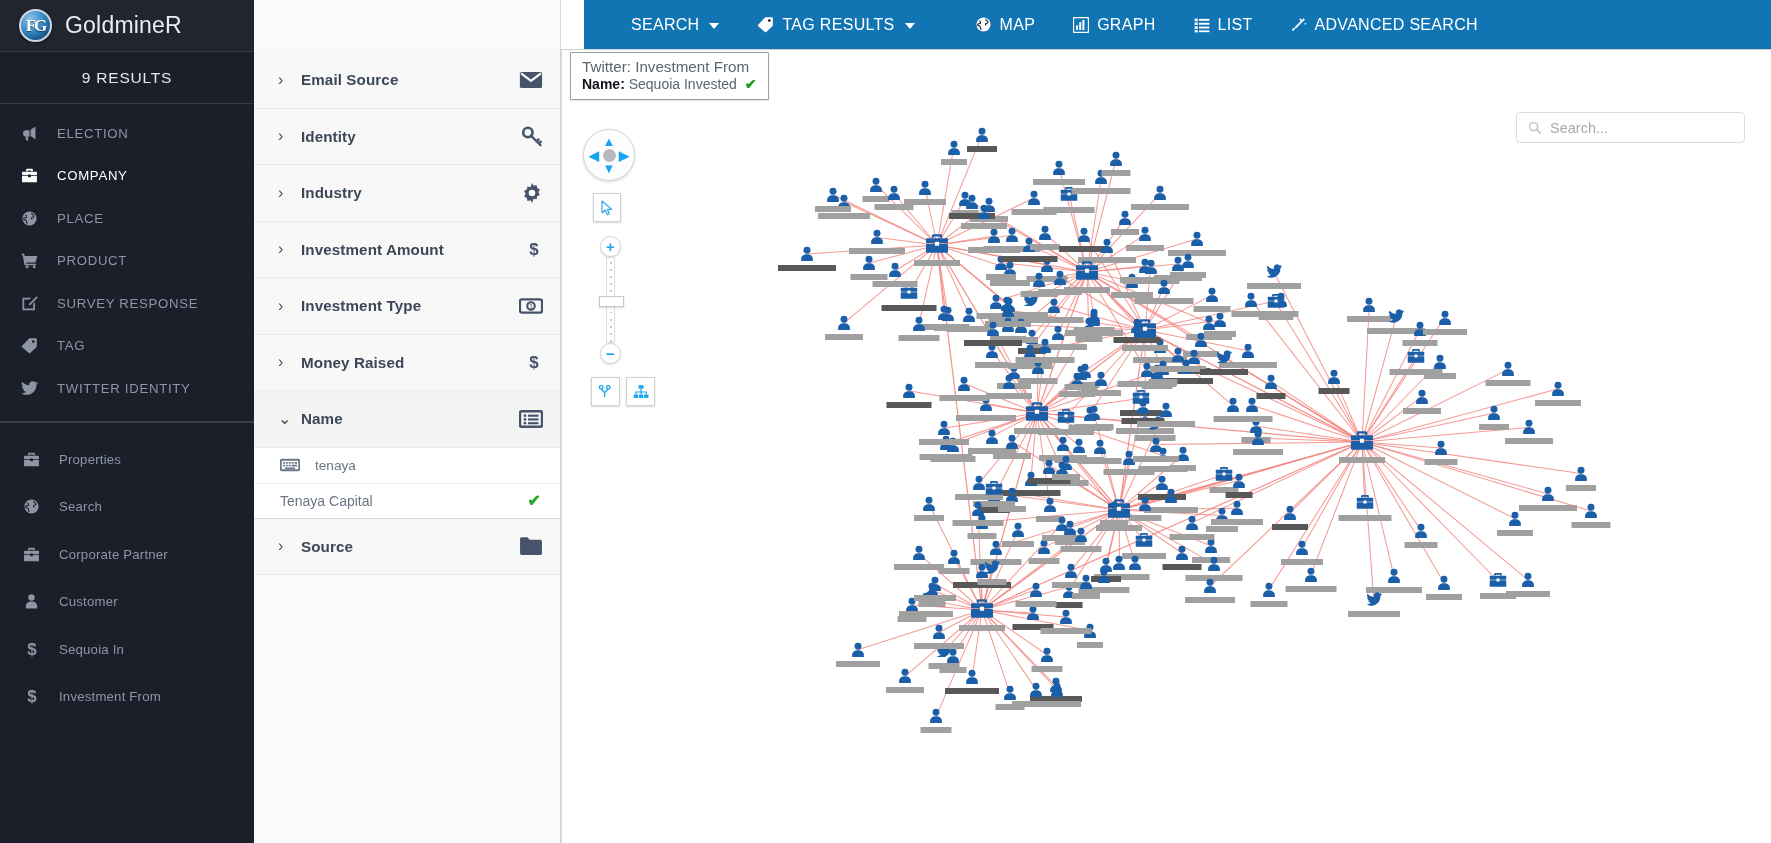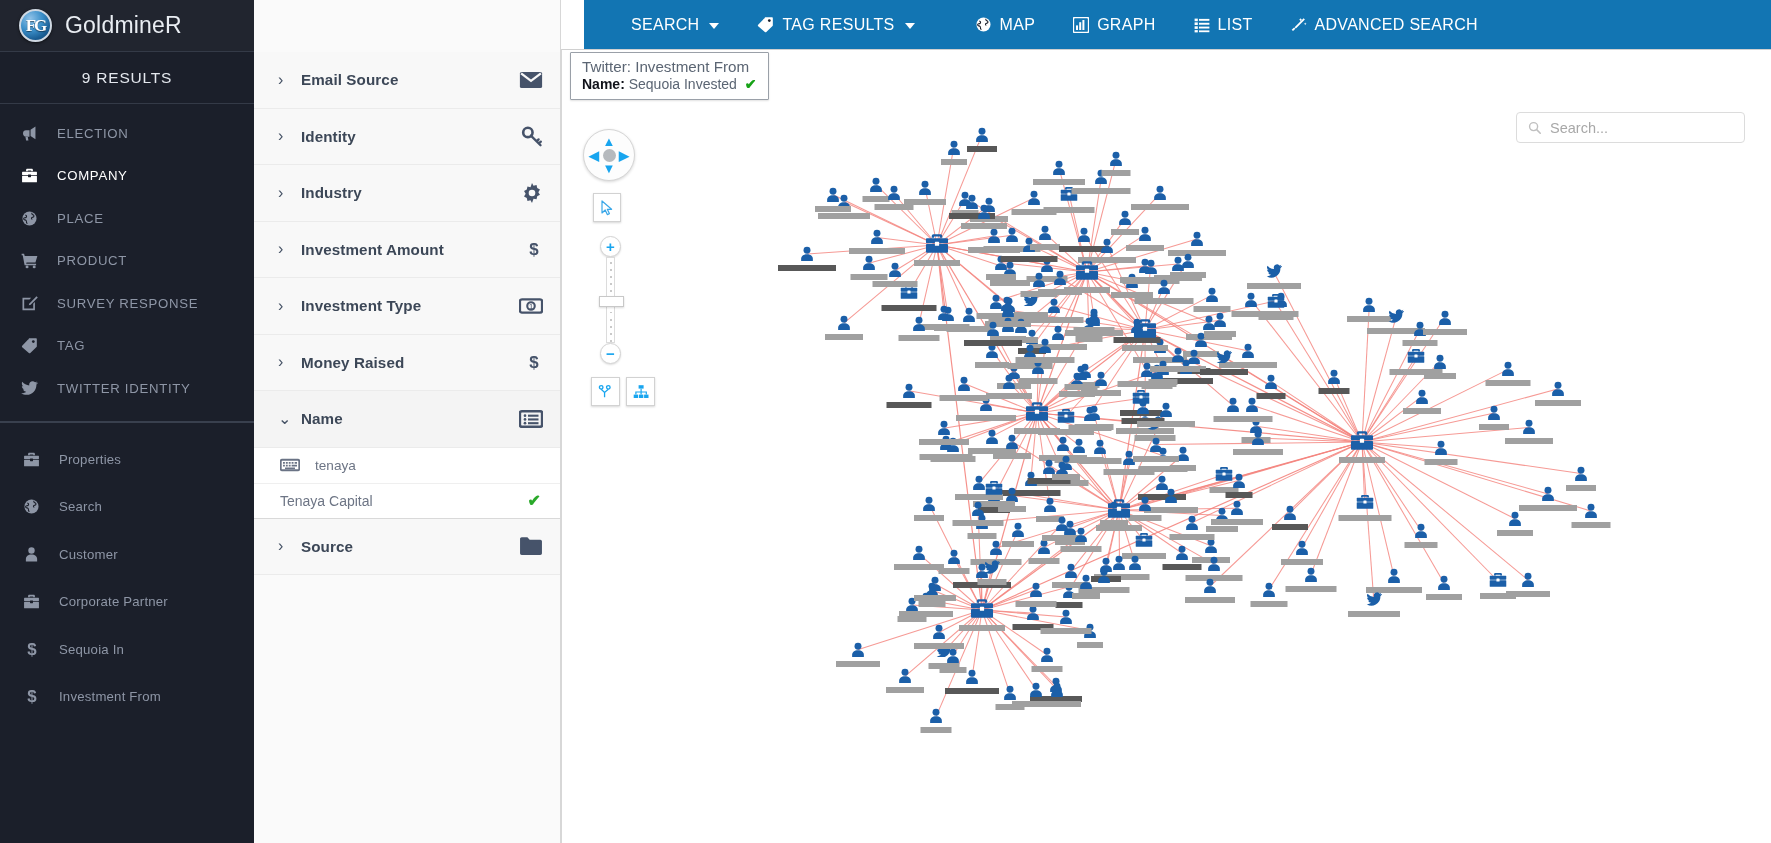--- a/index.html
+++ b/index.html
@@ -338,36 +338,36 @@
             <svg width="17" height="17" viewBox="0 0 16 16" fill="currentColor">
               <circle cx="8" cy="8" r="6.6"></circle>
               <path d="M4 4.6c1.1.4 1.6 1.2 1 2.1-.6 1-1.9.4-2.4 1.1-.4.7.3 1.4 1.1 1.5.9.1 1.6.9 1.4 1.8-.1.7.3 1.4 1 1.6M10.5 2.6c-.6.7-.3 1.6.6 1.8.9.2 1.4 1.1.9 1.8-.4.6-1.3.5-1.9 1-.5.5-.2 1.4.6 1.6" fill="none" stroke="#1b1f2a" stroke-width="1"></path>
             </svg>
           </span>
           <span class="lbl">Search</span>
         </div>
         <div class="nav-item sub">
           <span class="ico">
             <svg width="17" height="17" viewBox="0 0 16 16" fill="currentColor">
-              <circle cx="8" cy="4.2" r="3"></circle>
-              <path d="M8 8.1c3.2 0 5.3 1.9 5.3 4.2v2.3H2.7v-2.3C2.7 10 4.8 8.1 8 8.1z"></path>
-            </svg>
-          </span>
-          <span class="lbl">Customer</span>
-        </div>
-        <div class="nav-item sub">
-          <span class="ico">
-            <svg width="17" height="17" viewBox="0 0 16 16" fill="currentColor">
               <path d="M6 1.6h4c.7 0 1.2.5 1.2 1.2v1.1h-1.6V3.2H6.4v.7H4.8V2.8c0-.7.5-1.2 1.2-1.2z"></path>
               <rect x="1" y="4.4" width="14" height="3.1" rx=".5"></rect>
               <rect x="1" y="8.3" width="14" height="6" rx=".5"></rect>
               <rect x="6.6" y="7" width="2.8" height="2.6" rx=".4" fill="#1b1f2a"></rect>
             </svg>
           </span>
           <span class="lbl">Corporate Partner</span>
+        </div>
+        <div class="nav-item sub">
+          <span class="ico">
+            <svg width="17" height="17" viewBox="0 0 16 16" fill="currentColor">
+              <circle cx="8" cy="4.2" r="3"></circle>
+              <path d="M8 8.1c3.2 0 5.3 1.9 5.3 4.2v2.3H2.7v-2.3C2.7 10 4.8 8.1 8 8.1z"></path>
+            </svg>
+          </span>
+          <span class="lbl">Customer</span>
         </div>
         <div class="nav-item sub">
           <span class="ico">
             <svg width="18" height="19" viewBox="0 0 16 18" fill="currentColor">
               <text x="8" y="14.6" font-family="Liberation Sans, sans-serif" font-size="16" font-weight="bold" text-anchor="middle">$</text>
             </svg>
           </span>
           <span class="lbl">Sequoia In</span>
         </div>
         <div class="nav-item sub">

